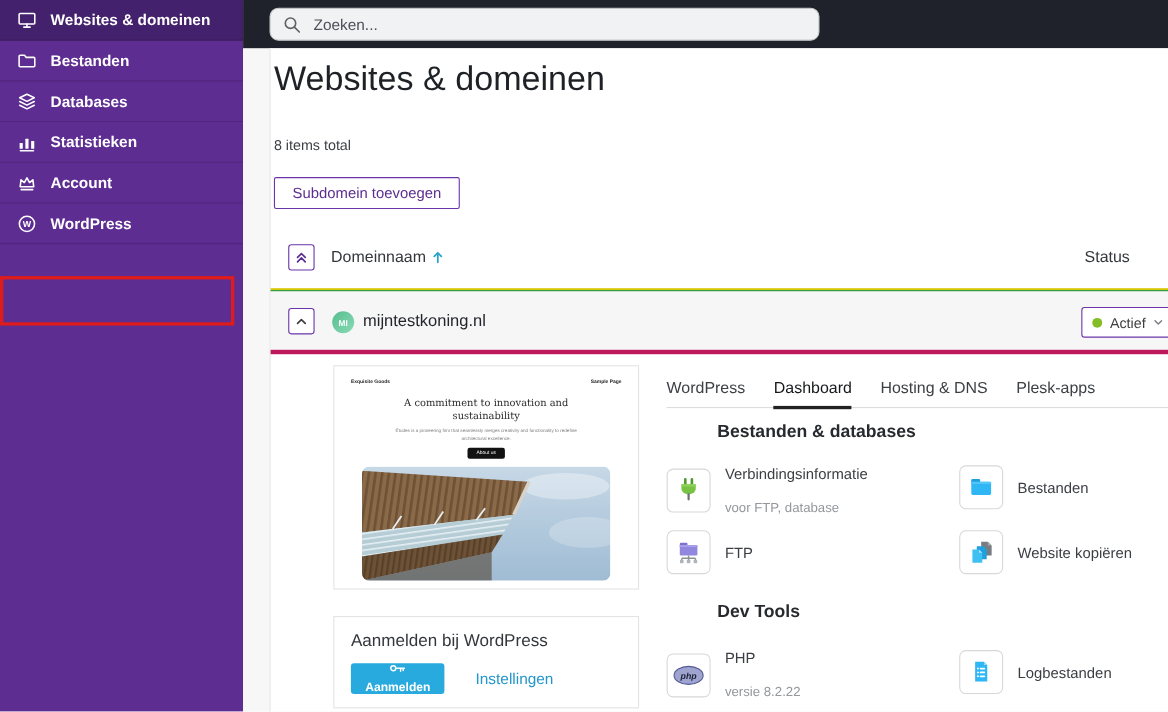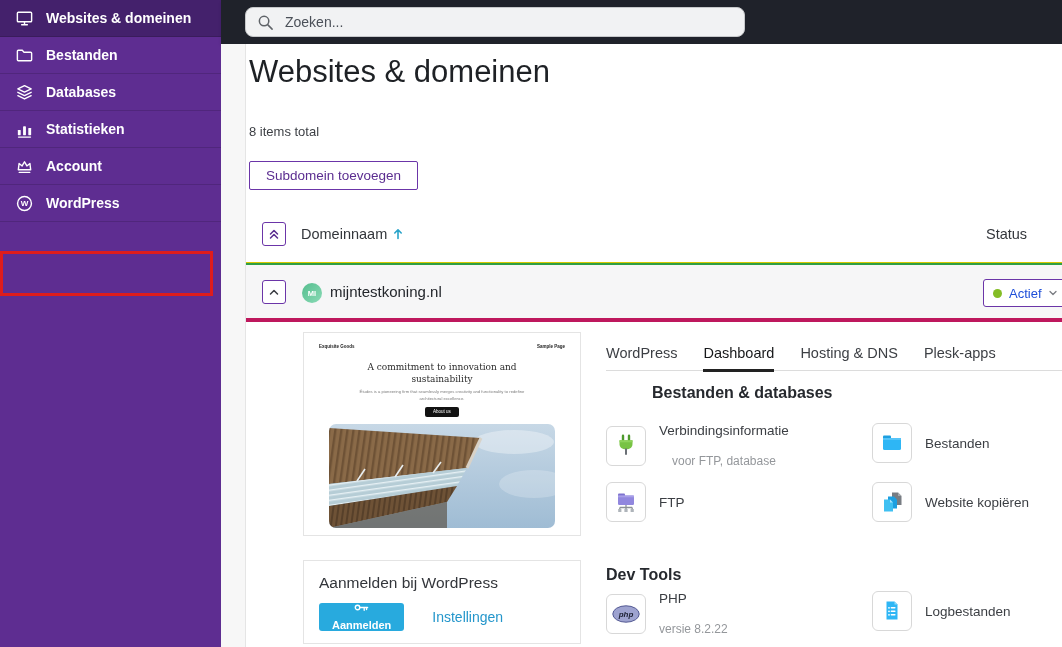--- a/index.html
+++ b/index.html
@@ -56,21 +56,21 @@
 
   .domain-row{position:absolute;left:0;top:221px;width:817px;height:57px;background:#f6f6f7;border-bottom:4px solid #be185d;}
   .row-chevron{left:16px;top:15px;}
   .avatar{position:absolute;left:56px;top:18px;width:20px;height:20px;border-radius:50%;
           background:linear-gradient(135deg,#55bd8e,#8adbb6);color:#fff;font-size:7.5px;font-weight:bold;
           display:flex;align-items:center;justify-content:center;}
   .domain-name{position:absolute;left:84px;top:18px;font-size:15px;color:#23262b;}
   .status-badge{position:absolute;left:737px;top:14px;height:28px;padding:0 9px;background:#fff;
                 border:1px solid #6b35a8;border-radius:3px;display:flex;align-items:center;gap:7px;cursor:pointer;}
   .dot{width:9px;height:9px;border-radius:50%;background:var(--status-green,#84bd25);}
-  .status-text{font-size:13px;color:#1d4ed8;}
+  .status-text{font-size:13px;color:#404040;}
 
   
   .preview-card{position:absolute;left:57px;top:288px;width:278px;height:204px;background:#fff;
                 border:1px solid #e4e4e4;padding:9px 9px 0;cursor:pointer;}
   .mini-head{display:flex;justify-content:space-between;padding:2px 6px 0;font-size:4.5px;font-weight:bold;color:#222;}
   .mini-headline{margin-top:13px;text-align:center;font-family:"DejaVu Serif",serif;font-size:9px;line-height:1.3;color:#2a2a2a;padding:0 40px;}
   .mini-body{margin-top:4px;text-align:center;font-size:4.2px;color:#7d7d7d;line-height:1.5;padding:0 44px;}
   .mini-btn{margin:5px auto 0;width:fit-content;background:#121212;color:#fff;font-size:4.5px;padding:2.5px 8px;border-radius:2px;}
   .mini-img{margin:7px auto 0;width:226px;height:104px;border-radius:7px;overflow:hidden;}
 
@@ -82,26 +82,26 @@
             color:#fff;font-weight:bold;font-size:11px;display:flex;align-items:center;gap:7px;
             font-family:"Liberation Sans",sans-serif;cursor:pointer;flex-direction:column;}
   .link{color:var(--link-blue,#2496cb);font-size:14px;cursor:pointer;text-decoration:none;}
 
   
   .tabs{position:absolute;left:360px;top:301px;width:457px;display:flex;gap:26px;border-bottom:1px solid #dcdcdc;}
   .tab{padding-bottom:8px;font-size:14.5px;color:#3c3f44;cursor:pointer;border-bottom:3px solid transparent;margin-bottom:-2px;}
   .tab.active{color:#17181a;font-weight:normal;border-bottom-color:#222;}
   .section-title{position:absolute;left:360px;font-size:16px;font-weight:bold;color:#26292e;}
   .st-files{top:340px;margin-left:46px;}
-  .st-dev{top:522px;}
+  .st-dev{top:504px;margin-left:46px;}
   .tile{position:absolute;display:flex;align-items:center;gap:13px;cursor:pointer;}
   .iconbox{width:40px;height:40px;border:1px solid #d8d8d8;border-radius:6px;background:#fff;
            display:flex;align-items:center;justify-content:center;flex:0 0 auto;}
   .tile .lbl{font-size:13.5px;color:#3b3e43;}
-  .tile .sub{font-size:12px;color:#94979b;margin-top:16px;text-align:center;}
+  .tile .sub{font-size:12px;color:#94979b;margin-top:16px;}
   .t-r1{top:379px;} .t-r2{top:438px;} .t-r3{top:547px;}
   .t-c1{left:360px;} .t-c2{left:626px;}
 </style>
 </head>
 <body>
 
 <div class="app">
 
   <aside class="sidebar">
 

